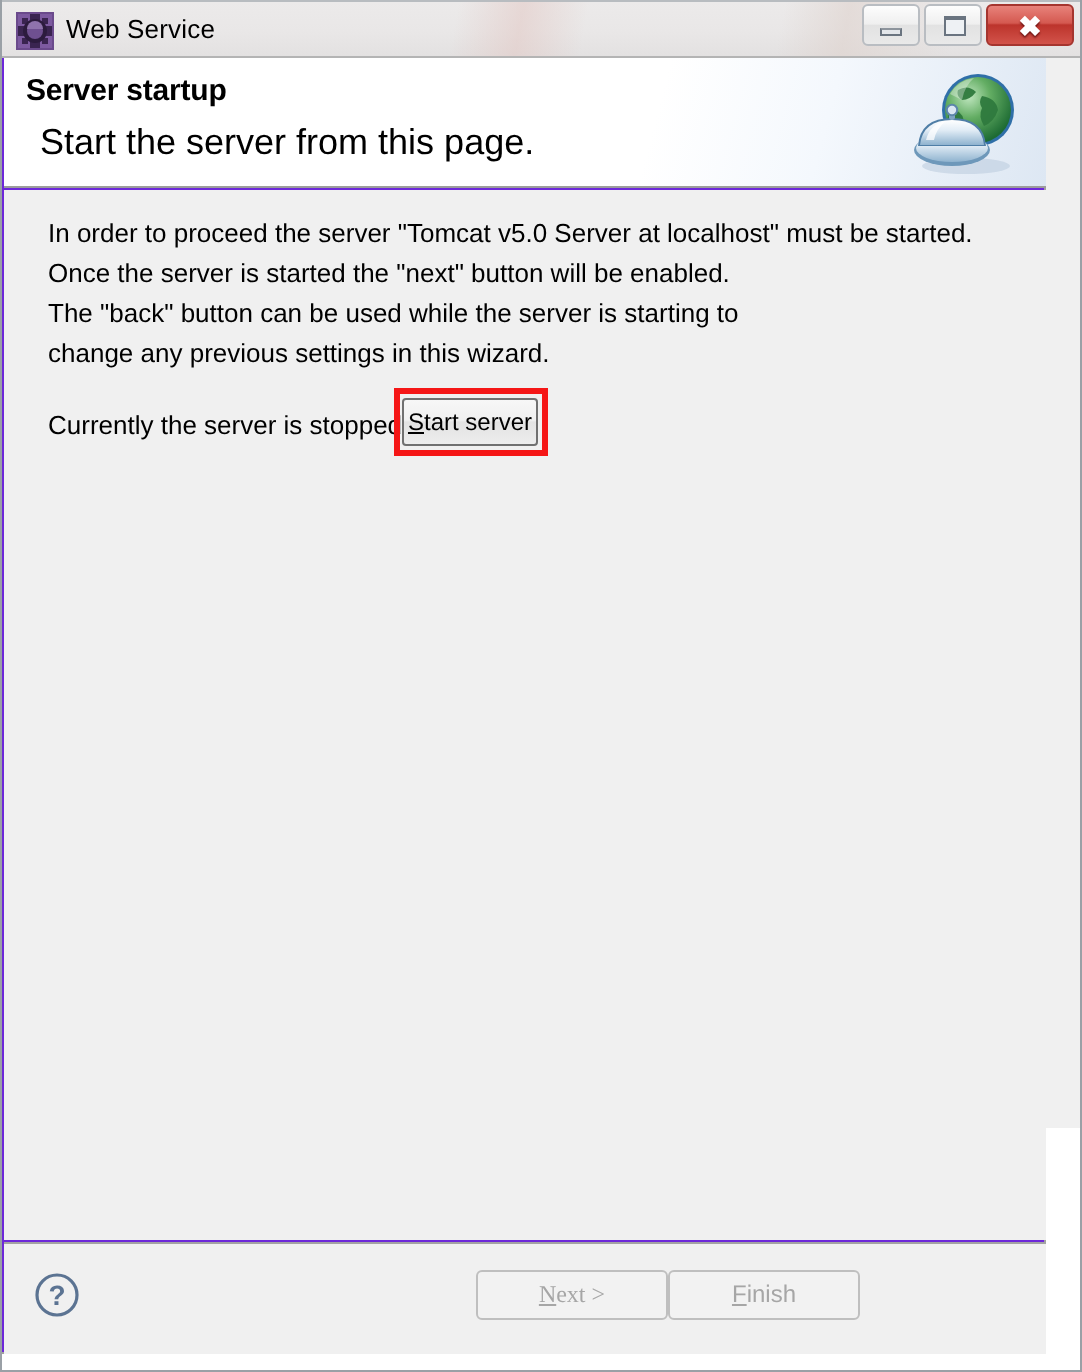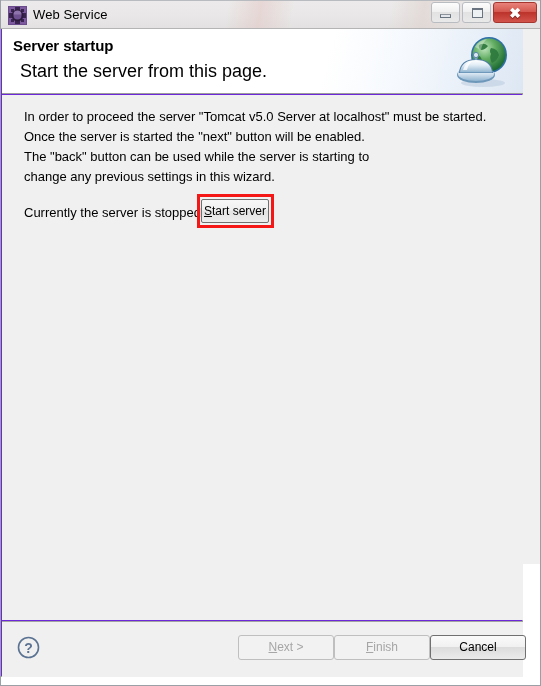--- a/index.html
+++ b/index.html
@@ -247,21 +247,21 @@
     padding: 0;
     cursor: default;
   }
   .btn.disabled {
     border-color: #bfbfbf;
     background: #f2f2f2;
     color: #a6a6a6;
   }
   .btn .mn { text-decoration: underline; }
   .btn-back   { left: 139px; }
-  .btn-next   { left: 236px; }
+  .btn-next   { left: 236px; font-family: Liberation Serif, serif; }
   .btn-finish { left: 332px; }
   .btn-cancel { left: 428px; }
 </style>
 </head>
 <body>
 
 <div class="window">
 
   <div class="titlebar">
     <span class="title-icon">
@@ -351,19 +351,18 @@
           <circle cx="12.5" cy="12.5" r="10" fill="#f0f0f0" stroke="#5b7392" stroke-width="1.6"></circle>
           <text x="12.5" y="17.6" text-anchor="middle" font-family="Liberation Sans, sans-serif" font-size="14" font-weight="bold" fill="#5b7392">?</text>
         </svg>
       </span>
 
 
       <button class="btn btn-next disabled"><span class="mn">N</span><span>ext &gt;</span></button>
 
       <button class="btn btn-finish disabled"><span class="mn">F</span><span>inish</span></button>
 
-      <button class="btn btn-cancel"><span>Cancel</span></button>
     </div>
 
   </div>
 
   <div class="frame-outer"></div>
 </div>
 
 </body></html>

